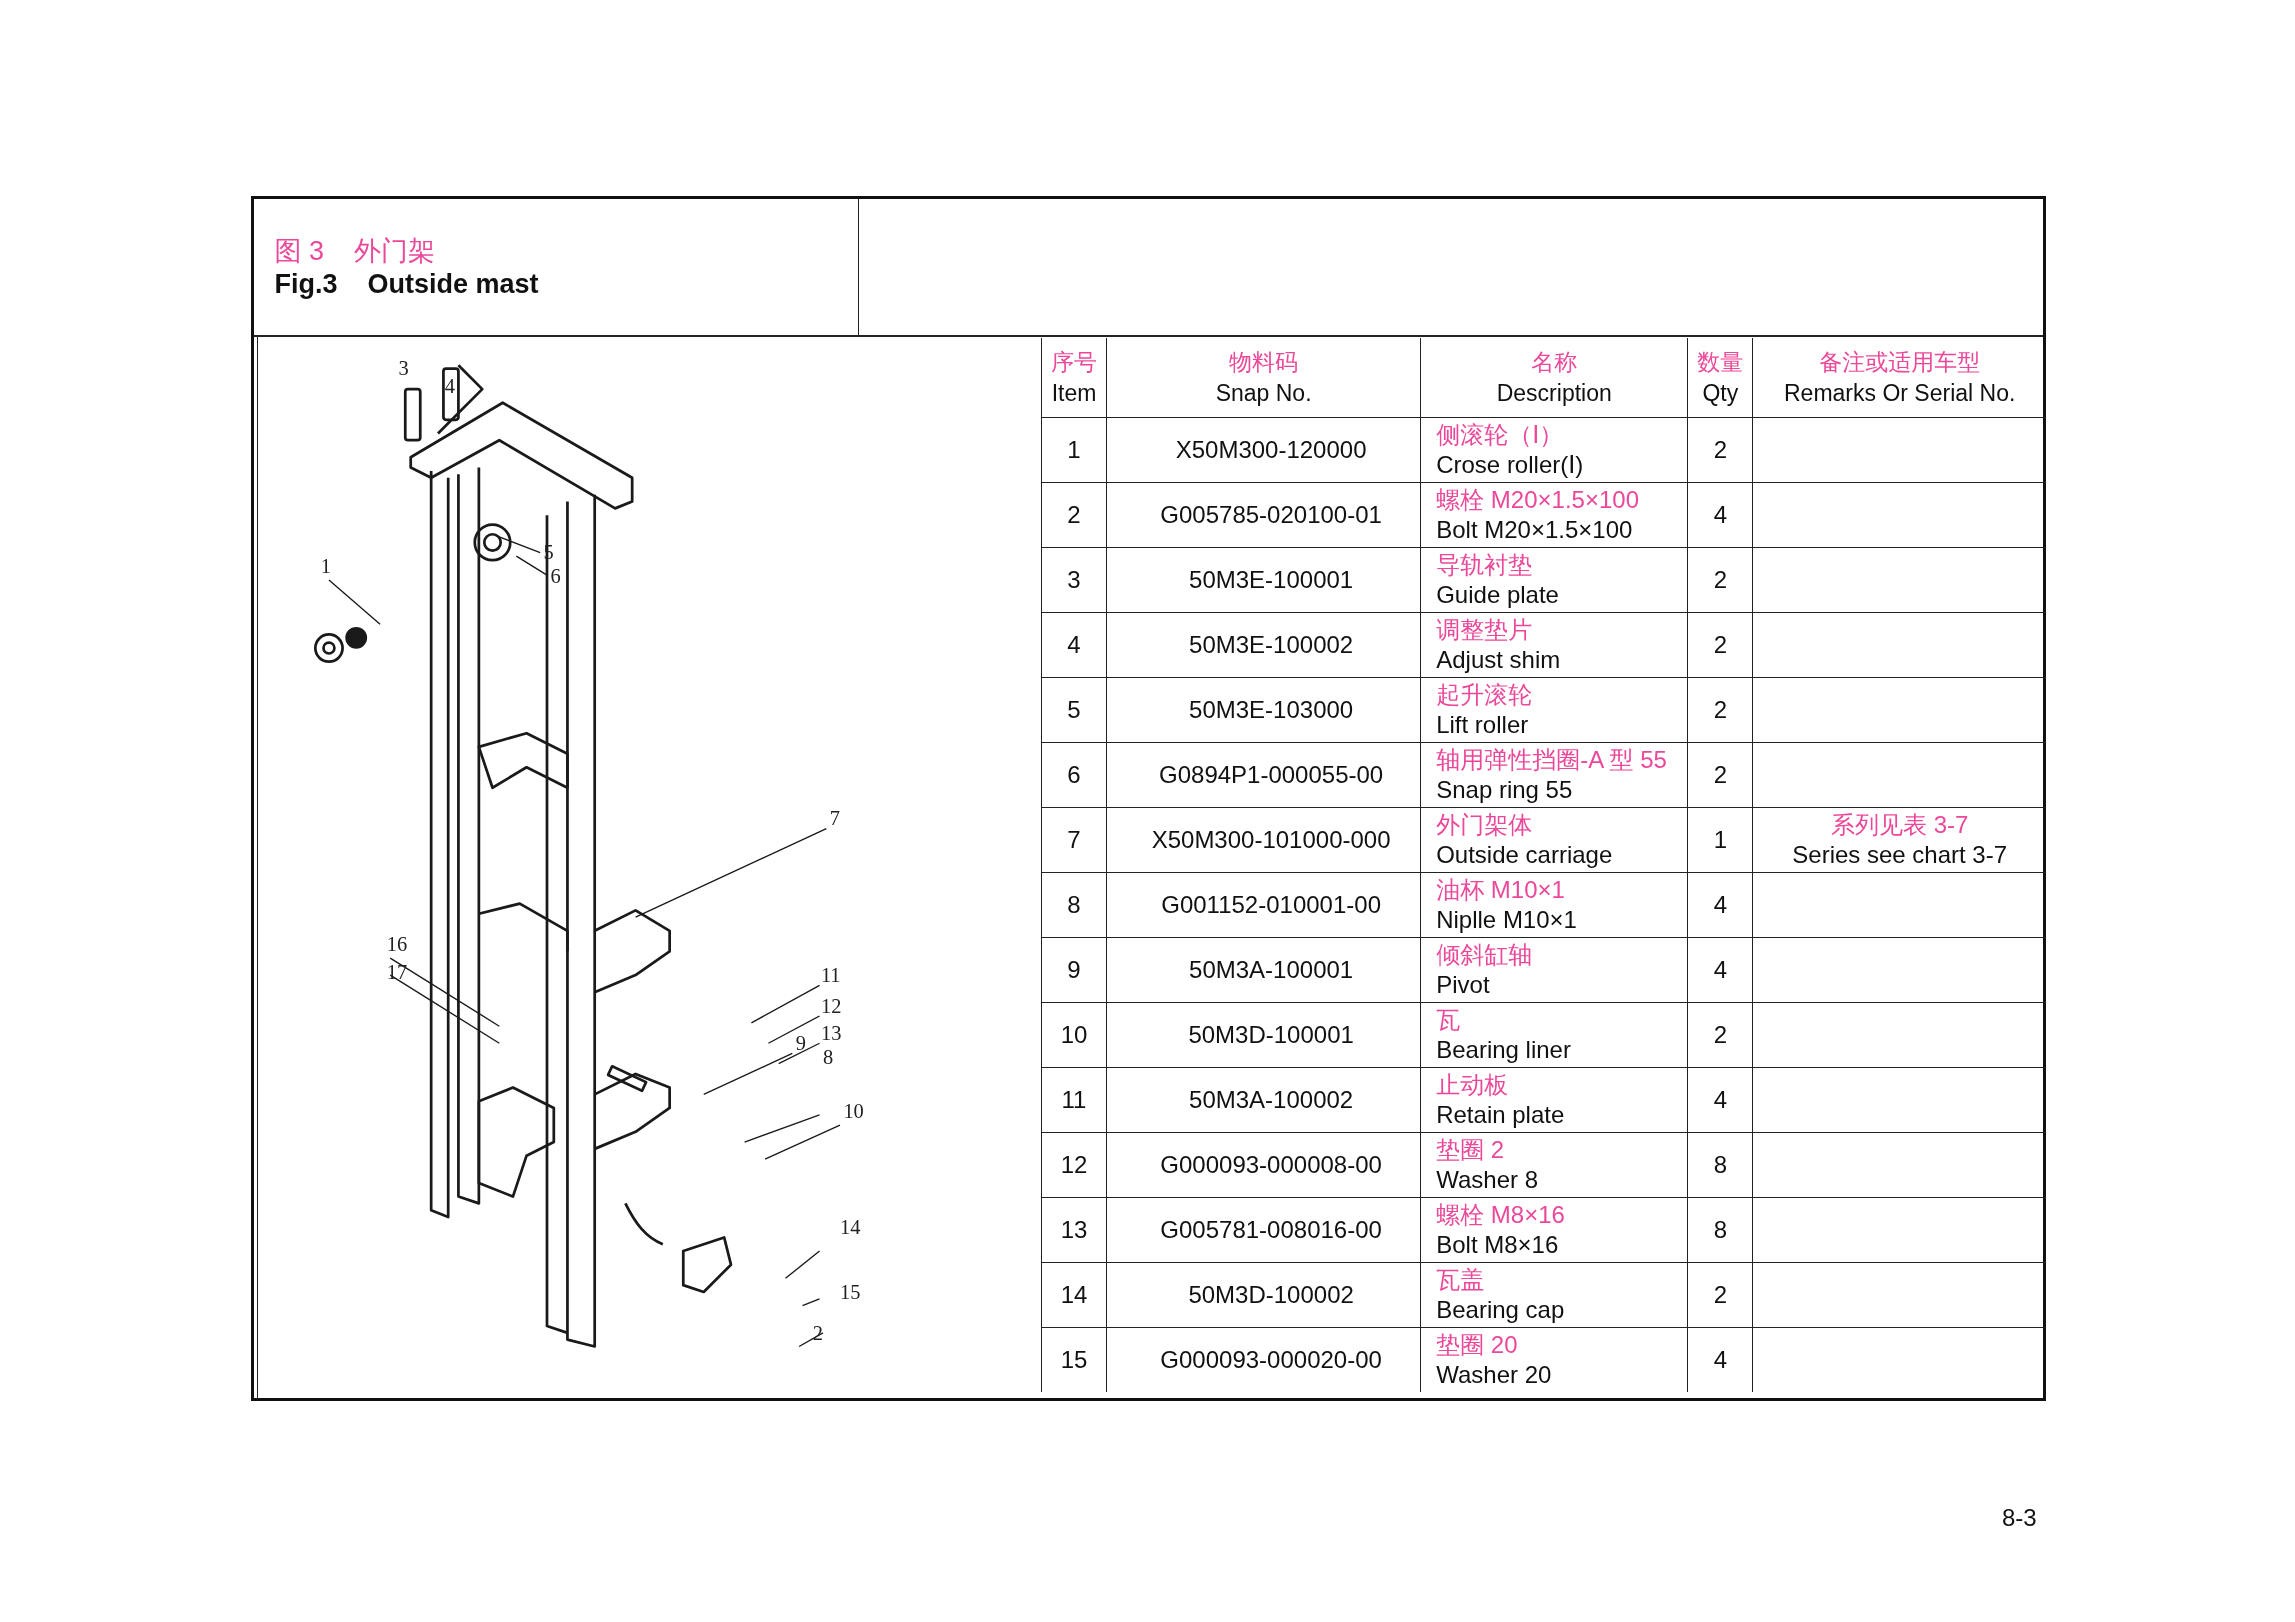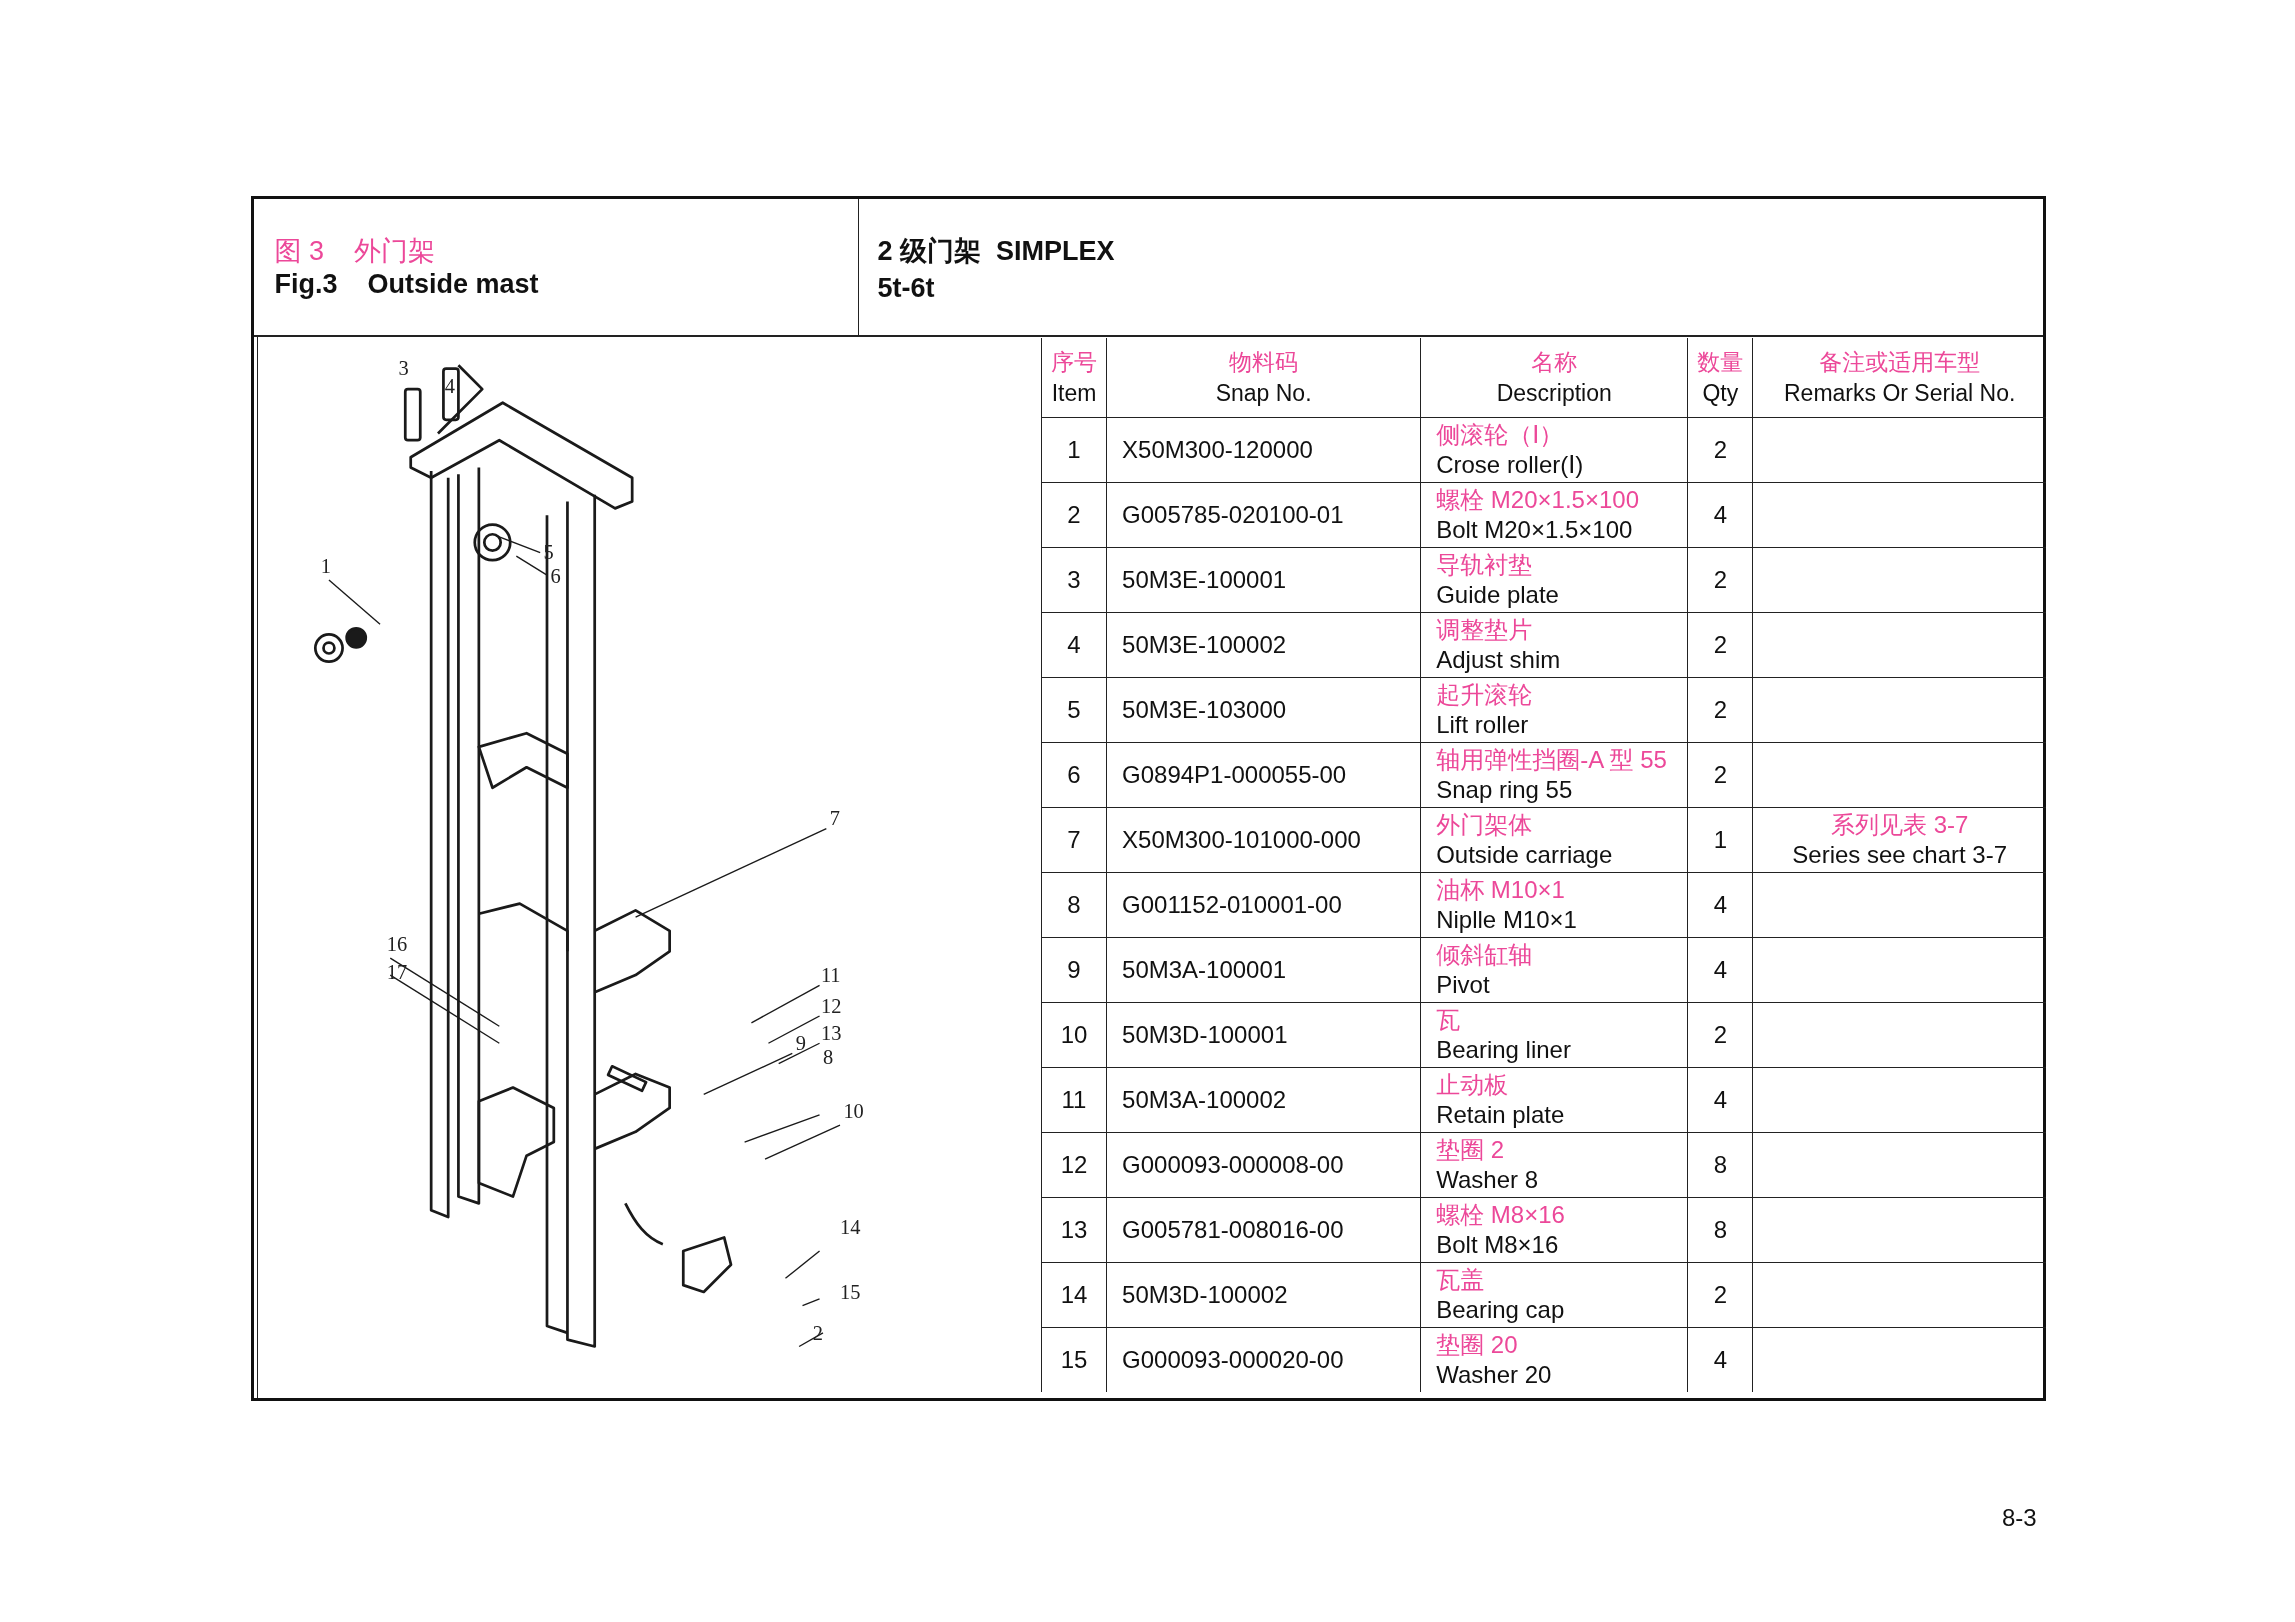--- a/index.html
+++ b/index.html
@@ -20,44 +20,40 @@
   .figure svg { position: absolute; left: 0; top: 0; }
 
   table.parts { position: absolute; left: 787px; top: 139px; width: 1005px; border-collapse: collapse; table-layout: fixed; }
   table.parts td, table.parts th { border: 1.4px solid #222; padding: 0; font-weight: normal; }
   table.parts th { height: 79px; font-size: 23px; line-height: 31px; vertical-align: middle; }
   table.parts td { height: 64px; font-size: 24px; vertical-align: middle; }
   table.parts tr:first-child th { border-top: none; }
   table.parts td:last-child, table.parts th:last-child { border-right: none; }
   table.parts tr:last-child td { border-bottom: none; }
   .c-item { text-align: center; }
-  .c-code { padding-left: 15px !important; }
+  .c-code { padding-left: 15px !important; text-align: center; }
   .c-desc { padding-left: 15px !important; line-height: 30px; }
   .c-qty { text-align: center; }
   .c-rem { text-align: center; line-height: 30px; }
   .cn { color: #ec4899; }
   .lbl-cn { display: block; }
   .lbl-en { display: block; }
 
   .page-num { position: absolute; left: 2002px; top: 1504px; font-size: 24px; }
   .callout { font-family: "Liberation Serif", "DejaVu Serif", serif; font-size: 30px; fill: #222; }
 </style>
 </head>
 <body>
 
 <div class="frame">
 
   <div class="hdr">
     <div class="hdr-left">
       <div class="hline cn" style="left:20.4px; top:34px;">图 3    外门架</div>
       <div class="hline" style="left:20.4px; top:70px;">Fig.3    Outside mast</div>
-    </div>
-    <div class="hdr-right">
-      <div class="hline" style="left:18.4px; top:34px;">2 级门架  SIMPLEX</div>
-      <div class="hline" style="left:18.4px; top:74px;">5t-6t</div>
     </div>
   </div>
 
   <div class="figure">
     <svg width="787" height="1063" viewBox="0 0 1155 1560">
       <g fill="none" stroke="#1a1a1a" stroke-width="4" stroke-linejoin="round">
 
         <rect x="222" y="75" width="22" height="75" rx="4"></rect>
         <rect x="278" y="45" width="22" height="75" rx="4"></rect>
         <path d="M300 40 L335 75 L270 140"></path>

